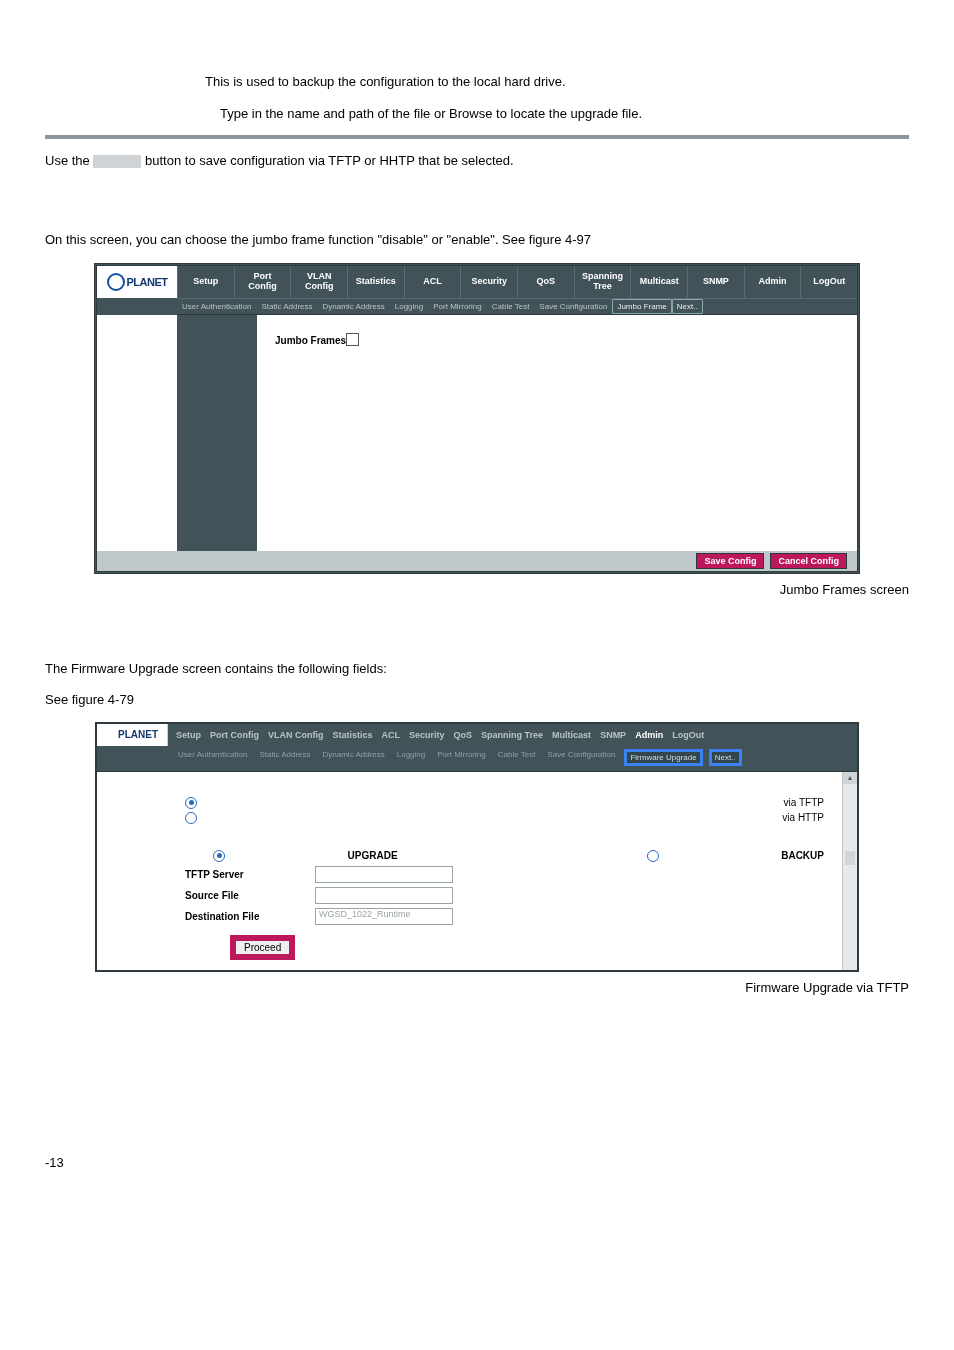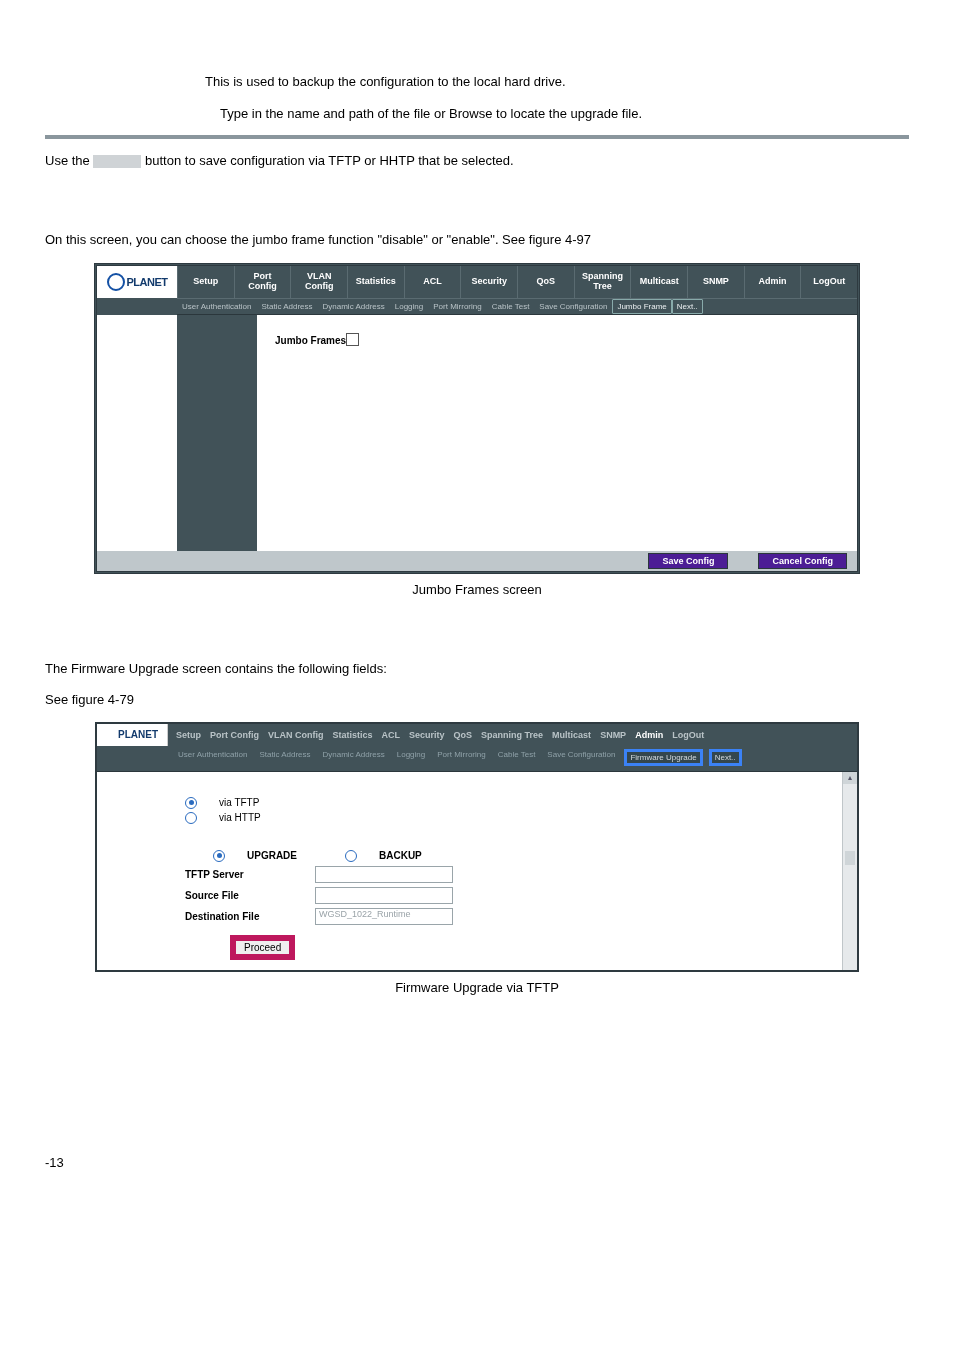--- a/index.html
+++ b/index.html
@@ -56,25 +56,24 @@
   .sf-body .row { display:flex; align-items:flex-end; }
   .sf-checkbox { width:11px;height:11px;border:1px solid #555;background:#fff; }
   .sf-container { display:flex; }
   .sf-side { width:80px; background:#fff; }
   .sf-right { flex:1; }
   .sf-footer {
     background:#bfc7cb; height:20px; display:flex; justify-content:flex-end; align-items:center;
     padding-right:10px; gap:6px;
   }
   .sf-btn {
-    font-size:9px; color:#fff; font-weight:bold; background:#4c1d95; border:1px solid #2b373c;
-    padding:2px 13px;
-    margin-left:24px;
-  }
-  .caption { text-align:center; margin-top:8px; font-size:13px; }
+    font-size:9px; color:#fff; font-weight:bold; background:#be185d; border:1px solid #2b373c;
+    padding:2px 7px;
+  }
+  .caption { text-align:right; margin-top:8px; font-size:13px; }
 
   
   .ss2 {
     margin: 10px auto 0 auto; border:2px solid #2e3a40; width:760px; background:#fff;
   }
   .ss2-head { display:flex; }
   .ss2-logo {
     background:#fff;width:70px;display:flex;align-items:center;justify-content:center;
     font-weight:bold;font-size:10px;color:#123a6c;border-right:1px solid #ccc;
   }
@@ -84,21 +83,21 @@
   .ss2-sub { background:#415258; color:#8fa1a8; font-size:8px; padding:3px 8px 5px 78px;
     display:flex; gap:6px; border-bottom:1px solid #2b373c; }
   .ss2-sub span { padding:1px 3px; }
   .ss2-sub span.box { background:#34464d; color:#d4dade; border:3px solid #3b82f6; }
   .ss2-body { display:flex; }
   .ss2-side { width:70px; background:#fff; }
   .ss2-main { flex:1; padding:14px 18px 10px 18px; font-size:10px; position:relative; }
   .ss2-scroll { width:14px; background:#e6e9eb; border-left:1px solid #c0c6c9; position:relative; }
   .ss2-scroll .arrow { width:100%;height:12px;background:#cfd5d8;font-size:8px;text-align:center;line-height:12px;color:#556; }
   .ss2-scroll .thumb { position:absolute; top:40%; left:2px; right:2px; height:14px; background:#cfd5d8; }
-  .radio-row { margin:3px 0; display:flex; align-items:center; gap:22px; }
+  .radio-row { margin:3px 0; display:flex; align-items:center; gap:16px;justify-content:space-between; }
   .r-outer { width:10px;height:10px;border:1px solid #2a6bbf;border-radius:50%;display:flex;align-items:center;justify-content:center;}
   .r-dot { width:5px;height:5px;border-radius:50%;background:#2a6bbf; }
   .bold { font-weight:bold; }
   .form-row { display:flex; align-items:center; margin:4px 0; }
   .form-label { width:130px; font-weight:bold; font-size:10px; }
   .form-input { border:1px solid #9aa5aa; height:15px; width:130px; font-size:9px; padding:0 3px; color:#888; background:#fff;}
   .select-look { border:1px solid #7a8a91; height:16px; width:110px; font-size:9px;
     display:flex;align-items:center;justify-content:space-between;padding:0 0 0 3px; background:#fff;}
   .select-look .dd { width:14px;height:100%;background:#bcd1ef;display:flex;align-items:center;justify-content:center;font-size:8px;color:#345; border-left:1px solid #7a8a91;}
   .proceed-btn { font-size:10px; padding:1px 8px; border:6px solid #be185d; background:#efefef; margin-top:6px; margin-left:45px;}

